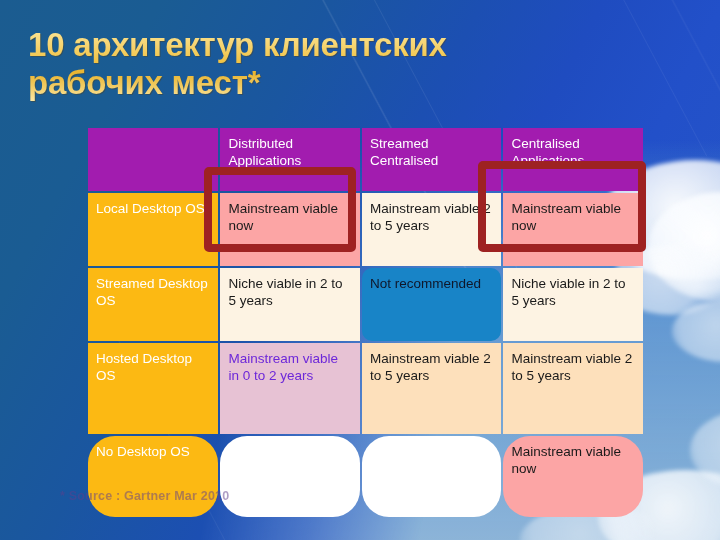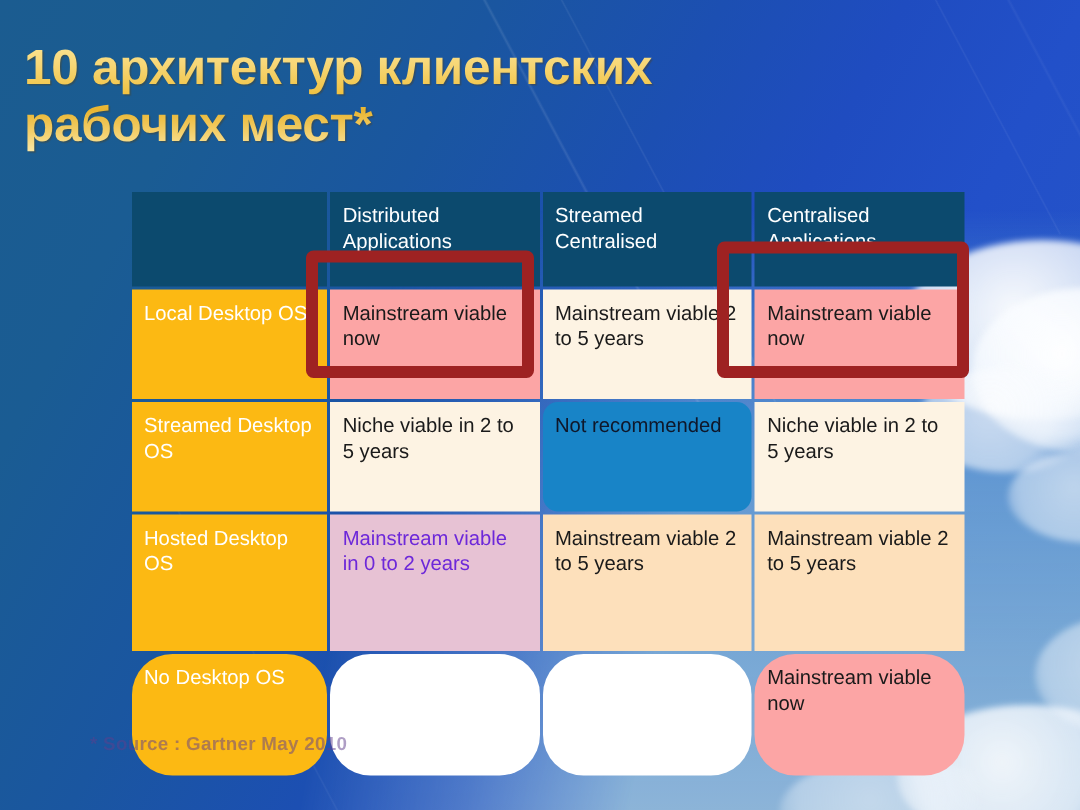--- a/index.html
+++ b/index.html
@@ -75,21 +75,21 @@
   }
   .s1 { left: 300px; top: -40px; width: 3px; height: 360px; transform: rotate(-28deg); }
   .s2 { left: 352px; top: -40px; width: 2px; height: 380px; transform: rotate(-28deg); opacity:.7;}
   .s3 { left: 96px;  top: 300px; width: 2px; height: 300px; transform: rotate(-28deg); opacity:.5;}
   .s4 { left: 612px; top: -20px; width: 2px; height: 200px; transform: rotate(-28deg); opacity:.55;}
   .s5 { left: 660px; top: -20px; width: 3px; height: 210px; transform: rotate(-28deg); opacity:.45;}
 
   
   #title {
     position: absolute;
-    left: 16px;
+    left: 28px;
     top: 26px;
     width: 600px;
     font-size: 33px;
     line-height: 38px;
     font-weight: bold;
     letter-spacing: -0.2px;
     background: linear-gradient(180deg, #fde79a 0%, #f7d777 22%, #f0c243 48%, #e9b531 62%, #f3cf6b 82%, #fbe9a9 100%);
     -webkit-background-clip: text;
     background-clip: text;
     color: transparent;
@@ -113,21 +113,21 @@
     vertical-align: top;
     padding: 7px 8px 8px 8px;
     font-size: 13.5px;
     line-height: 17px;
     font-weight: normal;
   }
   .col-label { width: 130px; }
   .col-data  { width: 139px; }
 
   td.hdr {
-    background: #0c4a6e;
+    background: #a21caf;
     color: #ffffff;
     font-weight: bold;
     height: 46px;
   }
   td.rowlabel {
     background: #fcb913;
     color: #ffffff;
     font-weight: bold;
     margin-top: 11px;
   }
@@ -232,15 +232,15 @@
         <td class="c-white"></td>
         <td class="c-white"></td>
         <td class="c-mauve">Mainstream viable now</td>
       </tr>
     </tbody>
   </table>
 
   <div class="redbox" id="redbox-left"></div>
   <div class="redbox" id="redbox-right"></div>
 
-  <div id="footnote">* Source : Gartner May 2010</div>
+  <div id="footnote">* Source : Gartner Mar 2010</div>
 
 </div>
 
 </body></html>

